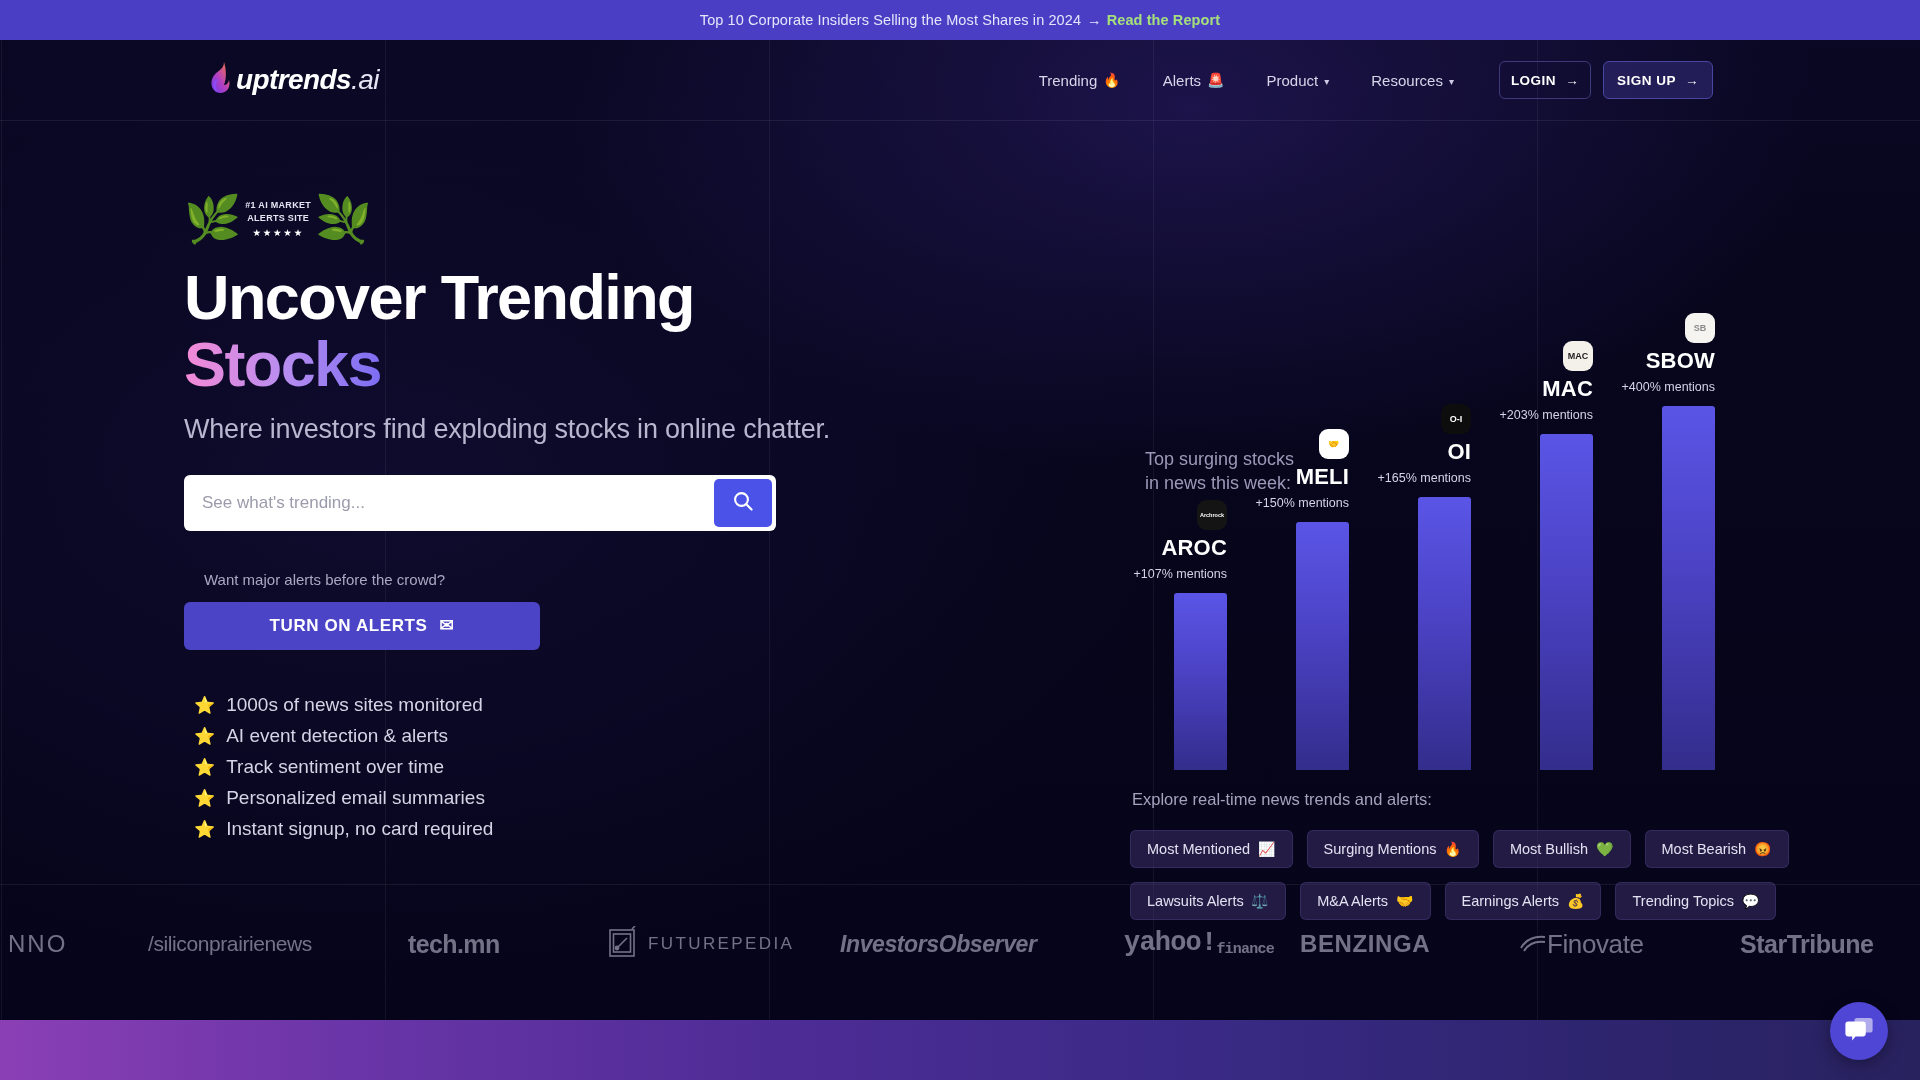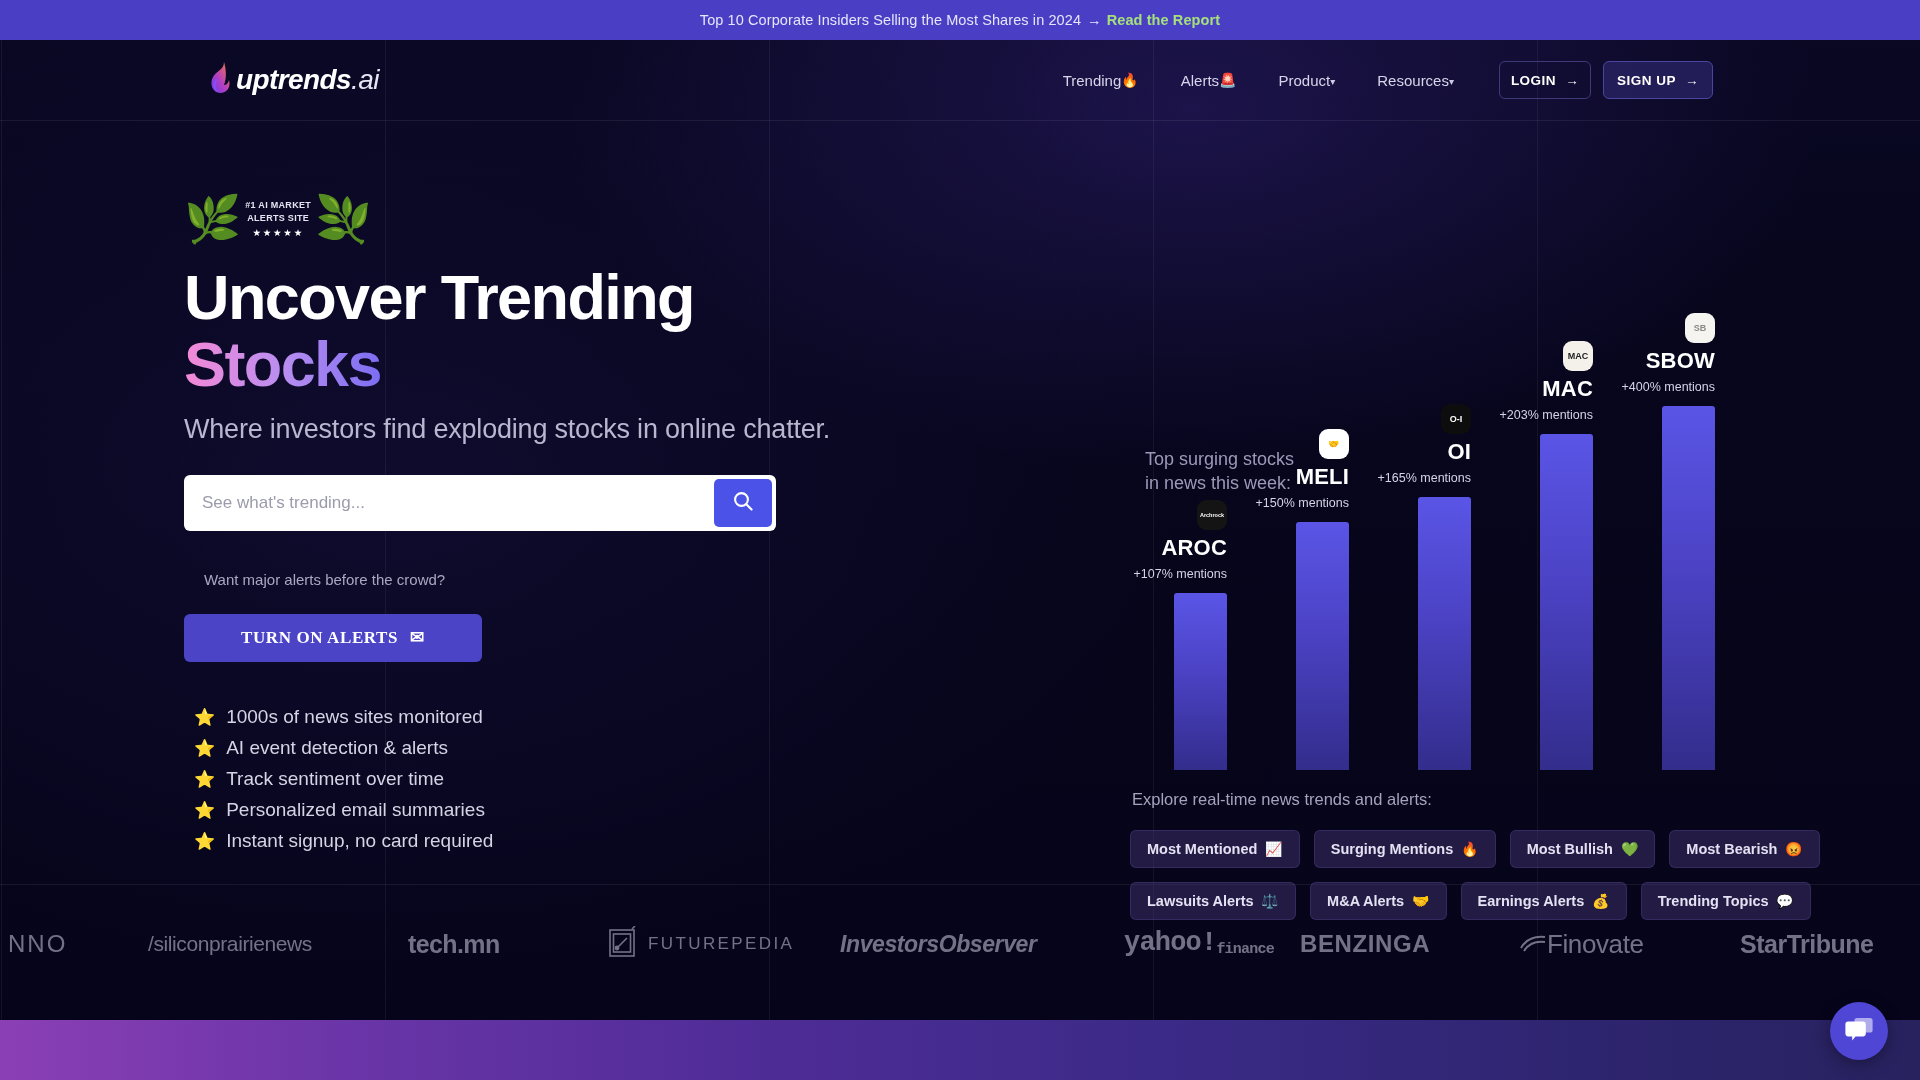--- a/index.html
+++ b/index.html
@@ -99,21 +99,21 @@
     right: 207px;
     top: 50%;
     transform: translateY(-50%);
     display: flex;
     align-items: center;
     gap: 0px;
   }
   .nav-item {
     display: flex;
     align-items: center;
-    gap: 0;
+    gap: 6px;
     padding: 0 21px;
     font-size: 15px;
     color: #d8d5ea;
     cursor: pointer;
     white-space: nowrap;
   }
   .nav-item .caret {
     font-size: 10px;
     color: #cfcbe6;
     transform: translateY(1px);
@@ -253,36 +253,36 @@
     cursor: pointer;
   }
 
   .alerts-q {
     margin-top: 40px;
     margin-left: 20px;
     font-size: 15px;
     color: #aaa7c2;
   }
   .btn-alerts {
-    margin-top: 26px;
-    width: 298px;
+    margin-top: 14px;
+    width: 356px;
     height: 48px;
     background: #4b44c6;
     border: none;
     border-radius: 6px;
     display: flex;
     align-items: center;
     justify-content: center;
     gap: 12px;
     color: #ffffff;
     font-size: 17px;
     font-weight: bold;
     letter-spacing: 0.6px;
     cursor: pointer;
-    font-family: Liberation Serif, serif;
+    font-family: Liberation Sans, sans-serif;
   }
 
   .features {
     margin-top: 40px;
     list-style: none;
   }
   .features li {
     display: flex;
     align-items: center;
     gap: 11px;
@@ -387,21 +387,20 @@
     gap: 8px;
     height: 38px;
     padding: 12px 16px;
     border-radius: 6px;
     background: rgba(70,55,120,0.45);
     border: 1px solid rgba(120,100,190,0.22);
     color: #e4e1f2;
     font-size: 14.5px;
     cursor: pointer;
     white-space: nowrap;
-    font-weight: bold;
   }
   .pill .pemoji { font-size: 14px; }
 
   
   .press {
     position: absolute;
     left: 0;
     top: 884px;
     width: 1920px;
     height: 120px;

